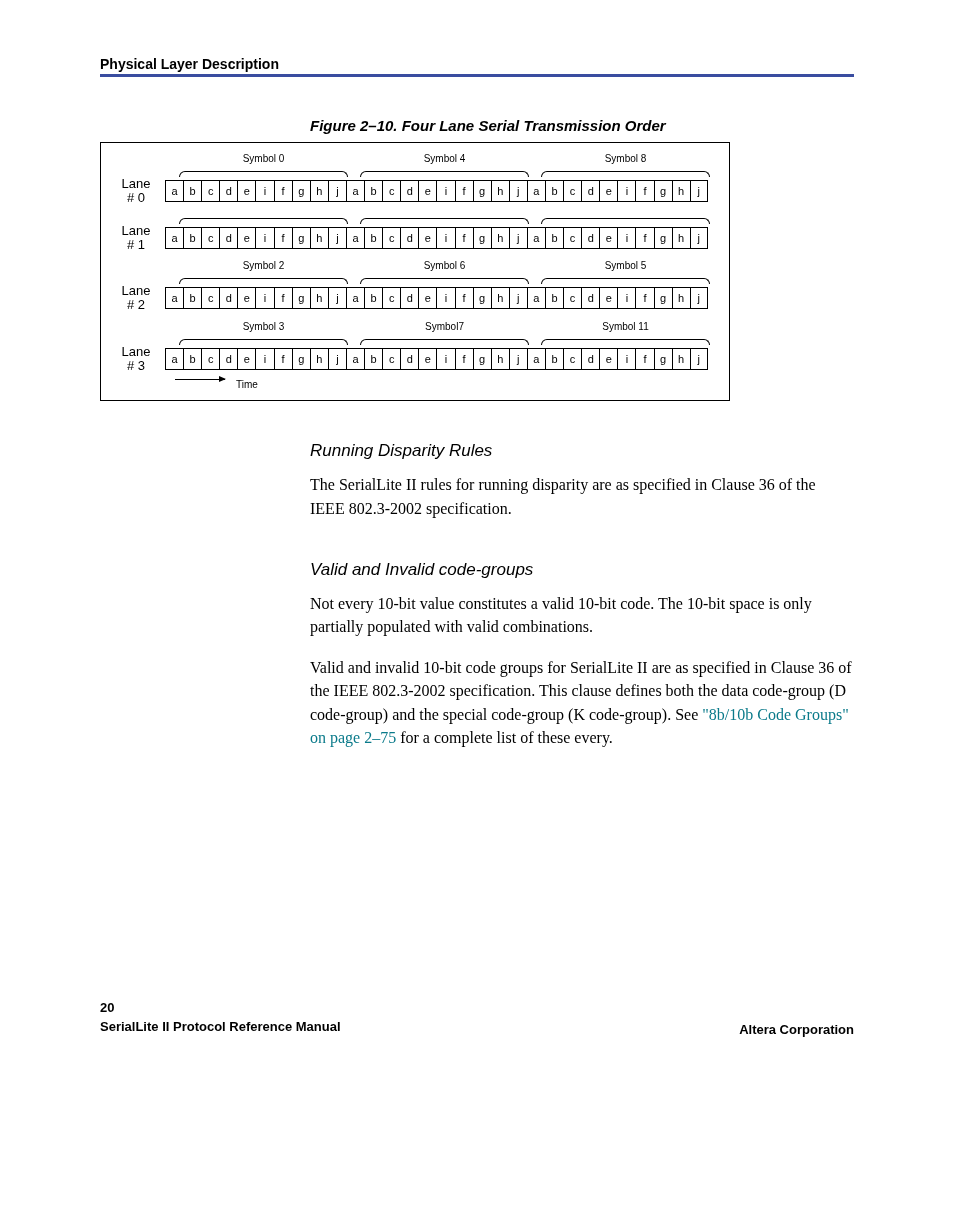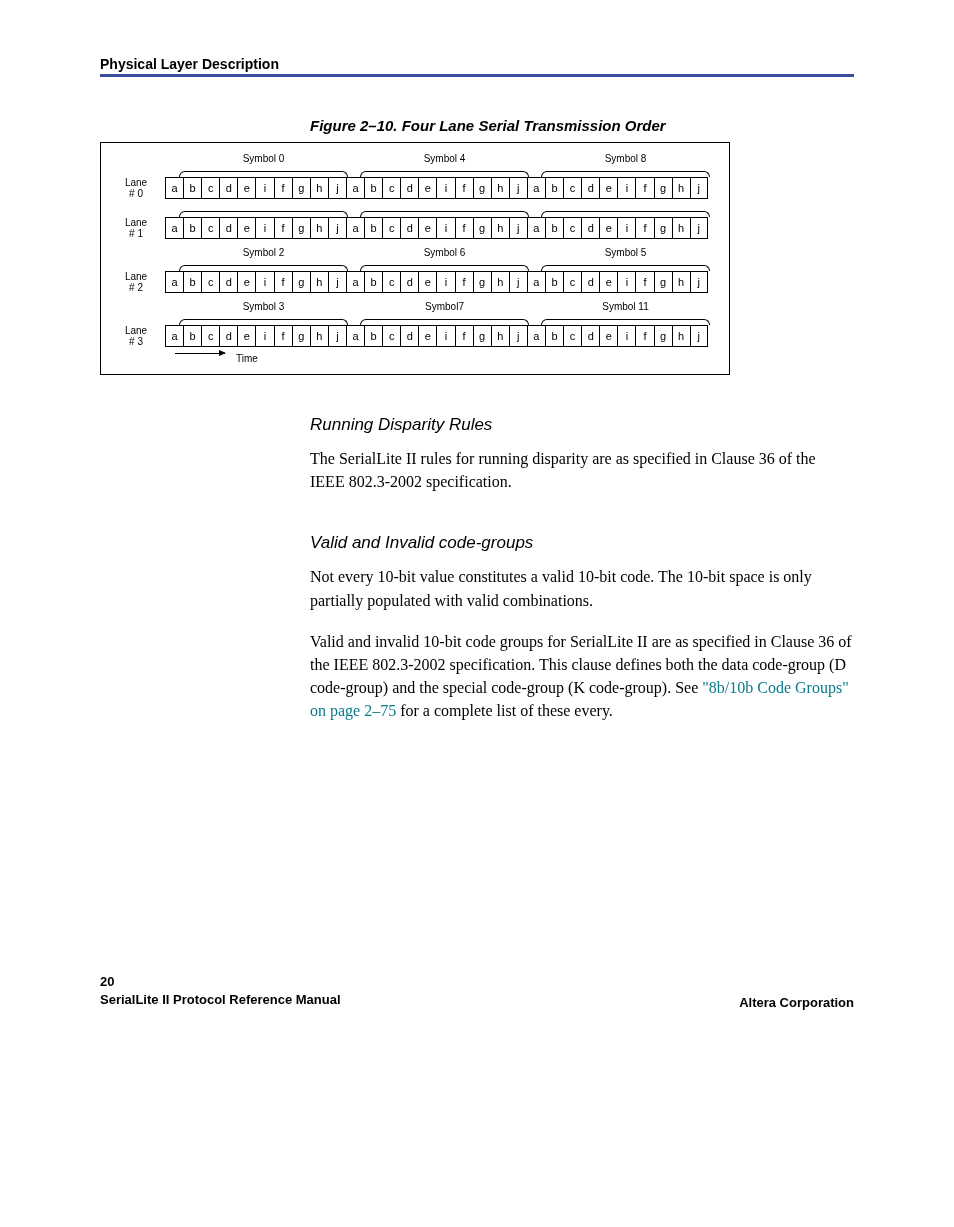--- a/index.html
+++ b/index.html
@@ -80,21 +80,21 @@
     background: #fff;
     display: none;
   }
   .lane-row {
     display: flex;
     align-items: center;
     margin-bottom: 4px;
   }
   .lane-label {
     width: 52px;
-    font-size: 10px;
+    font-size: 13px;
     text-align: center;
     line-height: 1.1;
     padding-right: 6px;
   }
   .cells {
     display: flex;
   }
   .cell {
     width: 18.1px;
     height: 22px;

